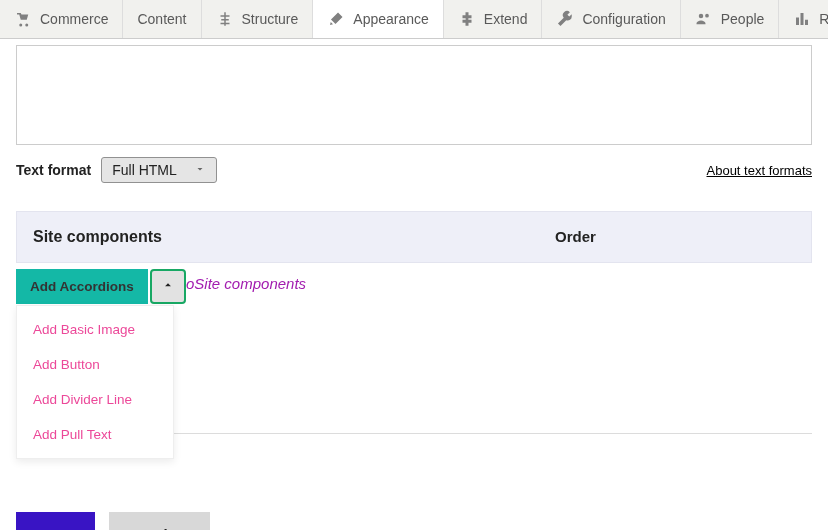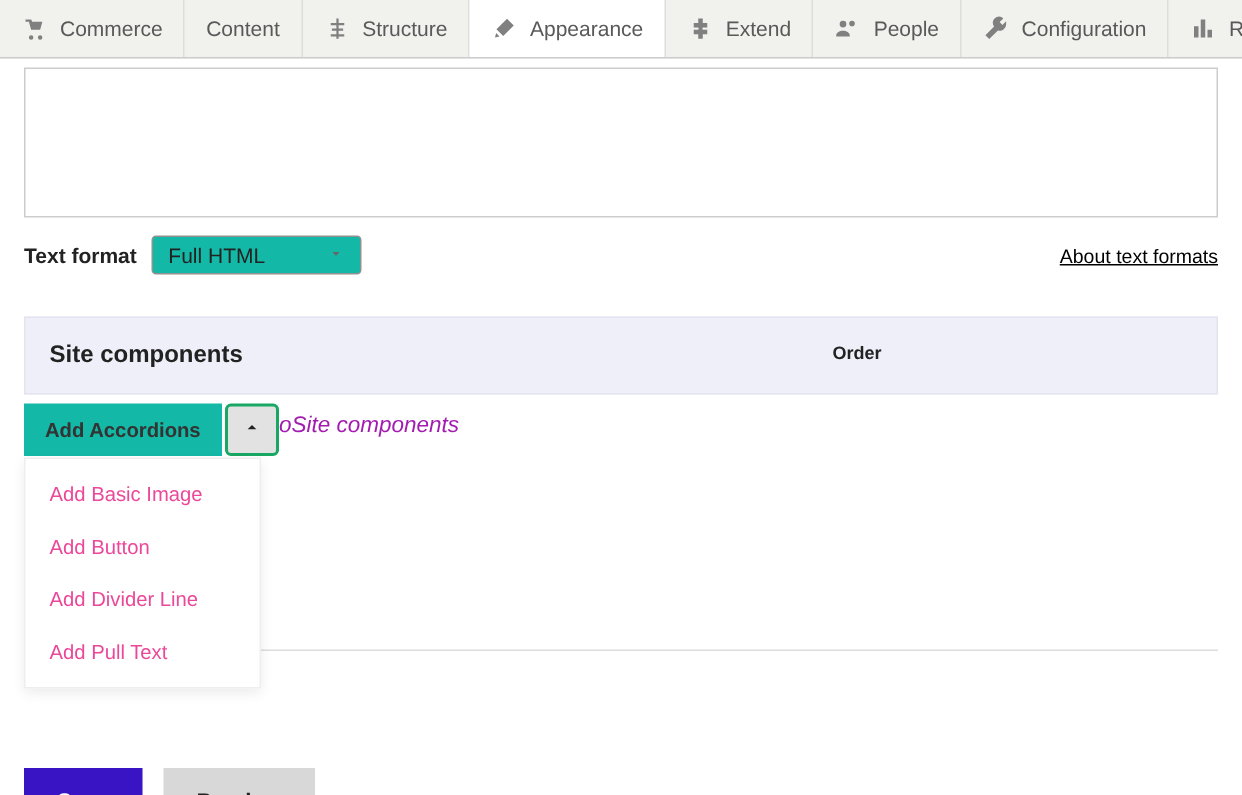--- a/index.html
+++ b/index.html
@@ -10,27 +10,27 @@
   .admin-item.active { background: #fff; }
   .admin-item .icon { width: 18px; height: 18px; display: flex; align-items: center; justify-content: center; }
   .admin-item .icon svg { fill: #808080; }
 
   .page-body { padding: 0 16px 30px 16px; }
 
   .editor-box { border: 1px solid #ccc; height: 100px; margin-top: 6px; background: #fff; }
 
   .format-row { display: flex; align-items: center; margin-top: 12px; }
   .format-label { font-weight: 700; margin-right: 10px; }
-  .format-select { display: flex; align-items: center; justify-content: space-between; border: 1px solid #919191; border-radius: 3px; padding: 4px 10px; width: 140px; cursor: pointer; background:#14b8a6; }
+  .format-select { display: flex; align-items: center; justify-content: space-between; border: 1px solid #919191; border-radius: 3px; padding: 4px 10px; width: 116px; cursor: pointer; background:#e5e5e5; }
   .format-select .chev svg { width: 12px; height: 12px; fill: #666; }
   .about-link { margin-left: auto; color: #000000; text-decoration: underline; cursor: pointer; font-size: 13px; }
 
   .components-header { display: flex; background: #eeeff8; border: 1px solid #e3e4ef; margin-top: 28px; padding: 16px 16px; }
   .components-header .col1 { font-weight: 700; font-size: 16px; flex: 1; }
-  .components-header .col2 { font-weight: 700; font-size: 12px; width: 240px; }
+  .components-header .col2 { font-weight: 700; font-size: 15px; width: 240px; }
 
   .components-row { position: relative; height: 60px; }
 
   .split-wrap { position: absolute; left: 0; top: 6px; display: flex; }
   .split-primary { background: #14b8a6; padding: 10px 14px; font-weight: 700; font-size: 13.5px; color: #333; cursor: pointer; }
   .split-toggle { width: 36px; display: flex; align-items: center; justify-content: center; background: #e2e2e2; border: 2.5px solid #18a864; border-radius: 4px; margin-left: 2px; cursor: pointer; }
   .split-toggle svg { width: 14px; height: 14px; fill: #222; }
 
   .placeholder-text { position: absolute; left: 170px; top: 12px; font-style: italic; color: #a21caf; font-size: 15px; }
   .placeholder-text .em { font-style: italic; }
@@ -86,33 +86,33 @@
       <svg viewBox="0 0 24 24">
           <path d="M10 3h4v4h4v4h-4a2 2 0 01-4 0H6V7h4V3zM6 13h4a2 2 0 014 0h4v4h-4v4h-4v-4H6v-4z"></path>
         </svg>
     </span>
     <span>Extend</span>
   </div>
 
   <div class="admin-item">
     <span class="icon">
       <svg viewBox="0 0 24 24">
-          <path d="M8 11a3 3 0 100-6 3 3 0 000 6zm8-1a2.5 2.5 0 100-5 2.5 2.5 0 000 5zM2 19v-1c0-2.2 3-4 6-4s6 1.8 6 4v1H2zm13 0v-1c0-1 .-1.9-1-2.7 2.4-.5 6 .6 6 2.7v1h-5z"></path>
+          <path d="M21 8.5a5.5 5.5 0 01-7.3 5.2L6 21.4 2.6 18l7.7-7.7A5.5 5.5 0 0118.5 3l-3.3 3.3 2.5 2.5L21 5.5v3z"></path>
         </svg>
     </span>
-    <span>People</span>
+    <span>Configuration</span>
   </div>
 
   <div class="admin-item">
     <span class="icon">
       <svg viewBox="0 0 24 24">
-          <path d="M21 8.5a5.5 5.5 0 01-7.3 5.2L6 21.4 2.6 18l7.7-7.7A5.5 5.5 0 0118.5 3l-3.3 3.3 2.5 2.5L21 5.5v3z"></path>
+          <path d="M8 11a3 3 0 100-6 3 3 0 000 6zm8-1a2.5 2.5 0 100-5 2.5 2.5 0 000 5zM2 19v-1c0-2.2 3-4 6-4s6 1.8 6 4v1H2zm13 0v-1c0-1 .-1.9-1-2.7 2.4-.5 6 .6 6 2.7v1h-5z"></path>
         </svg>
     </span>
-    <span>Configuration</span>
+    <span>People</span>
   </div>
 
   <div class="admin-item">
     <span class="icon">
       <svg viewBox="0 0 24 24">
           <path d="M4 10h4v10H4V10zm6-6h4v16h-4V4zm6 9h4v7h-4v-7z"></path>
         </svg>
     </span>
     <span>Reports</span>
   </div>

